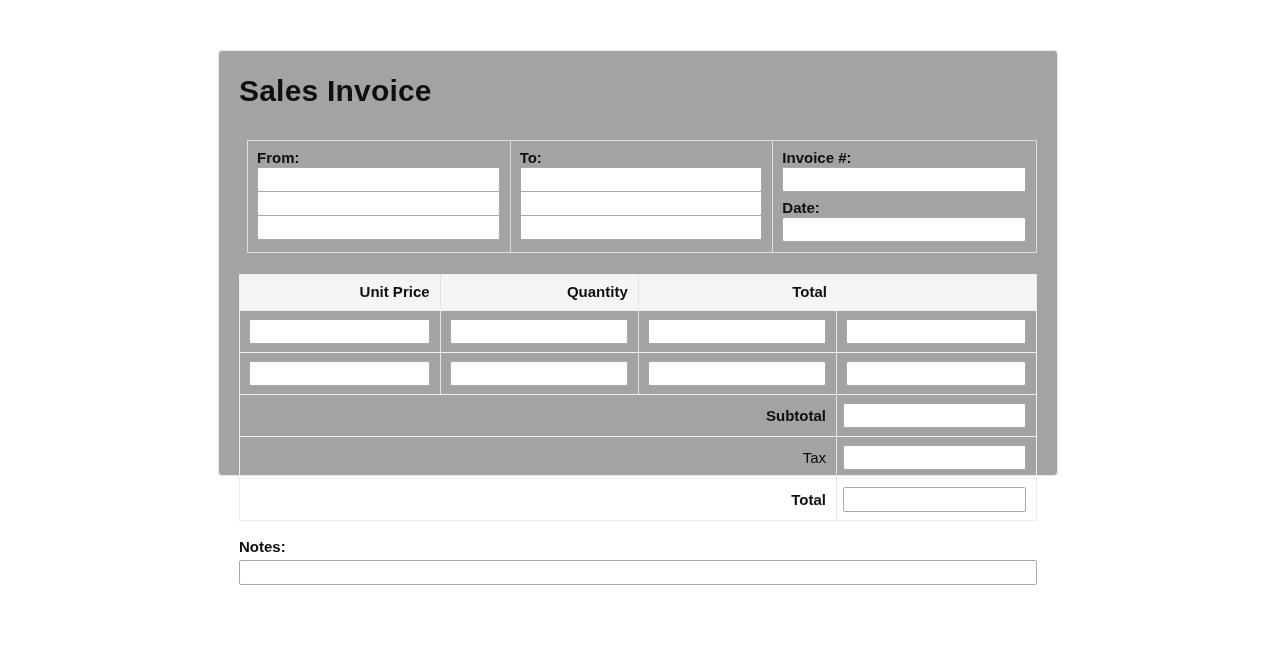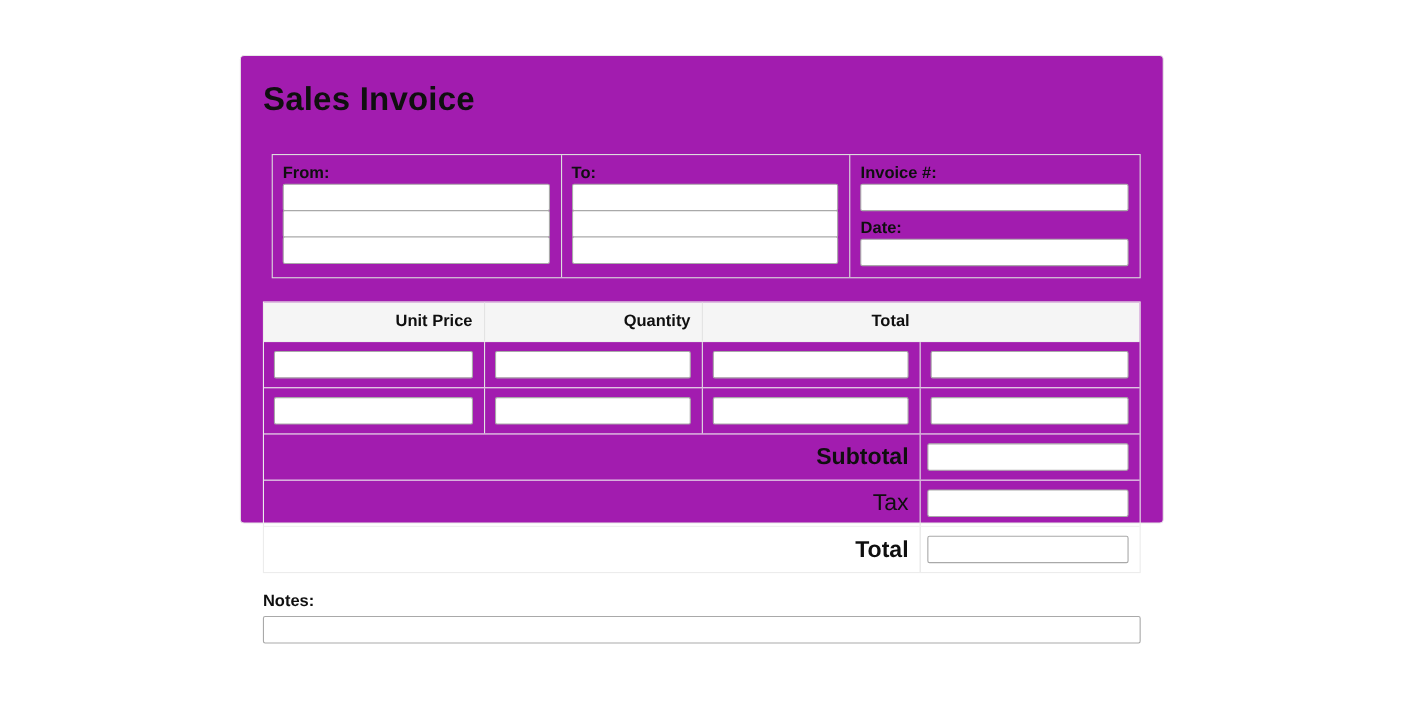--- a/index.html
+++ b/index.html
@@ -7,21 +7,21 @@
     width: 1278px; height: 650px;
     background: #ffffff;
     font-family: "Liberation Sans", sans-serif;
     color: #0f0f0f;
     overflow: hidden;
   }
   .card {
     position: absolute;
     left: 218px; top: 50px;
     width: 840px; height: 426px;
-    background: #a21caf;
+    background: #a3a3a3;
     border: 1px solid #e8e8e8;
     border-radius: 4px;
     padding: 22px 20px 0 20px;
   }
   h1.title {
     font-size: 30px;
     font-weight: 700;
     line-height: 36px;
     letter-spacing: 0.2px;
     margin-bottom: 31px;
@@ -89,21 +89,21 @@
     font-weight: 700;
     line-height: 18px;
   }
   .hrow .cell.num { text-align: right; }
   .items .brow { border-top: 1px solid #efefef; }
   .items .srow { border-top: 1px solid #efefef; }
   .srow .labelcell {
     border-right: 1px solid #e3e3e3;
     padding: 8px 10px;
     text-align: right;
-    font-size: 21px;
+    font-size: 15px;
     line-height: 25px;
   }
   .srow .labelcell.bold { font-weight: 700; }
   .srow .inputcell { padding: 8px 10px 8px 6px; }
   
   .notes-label {
     font-size: 15px;
     font-weight: 700;
     line-height: 18px;
     margin-bottom: 4px;

